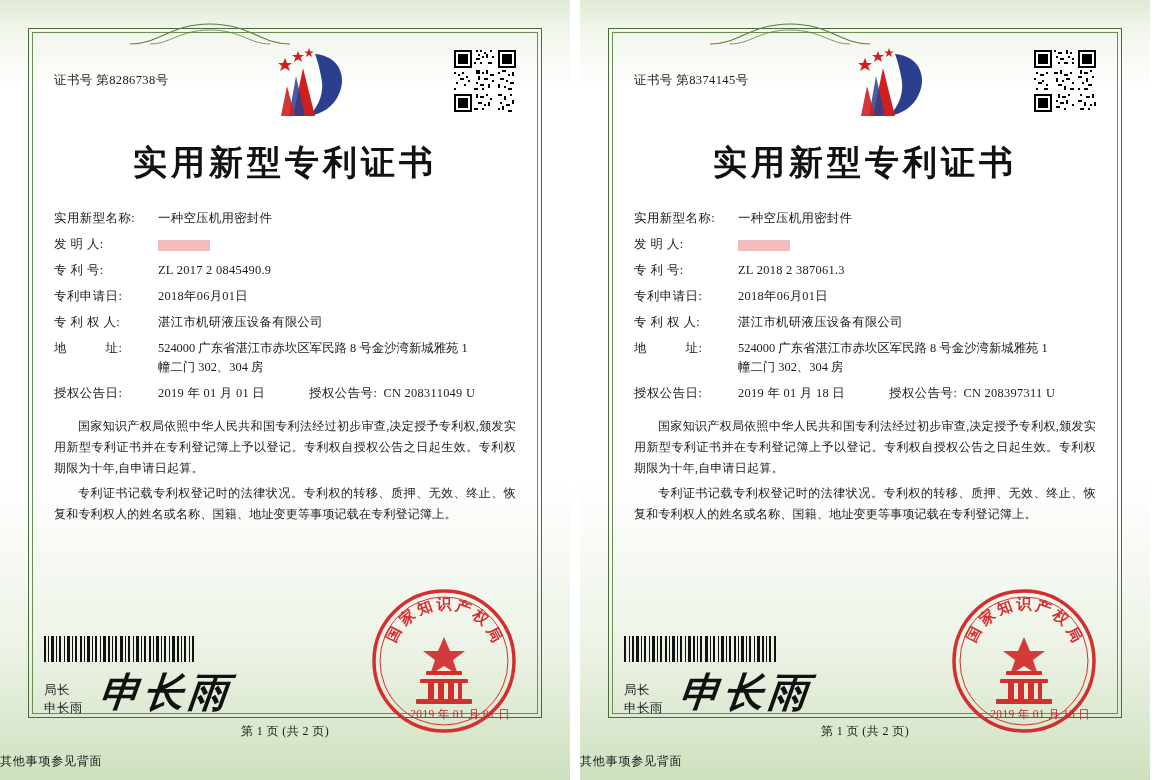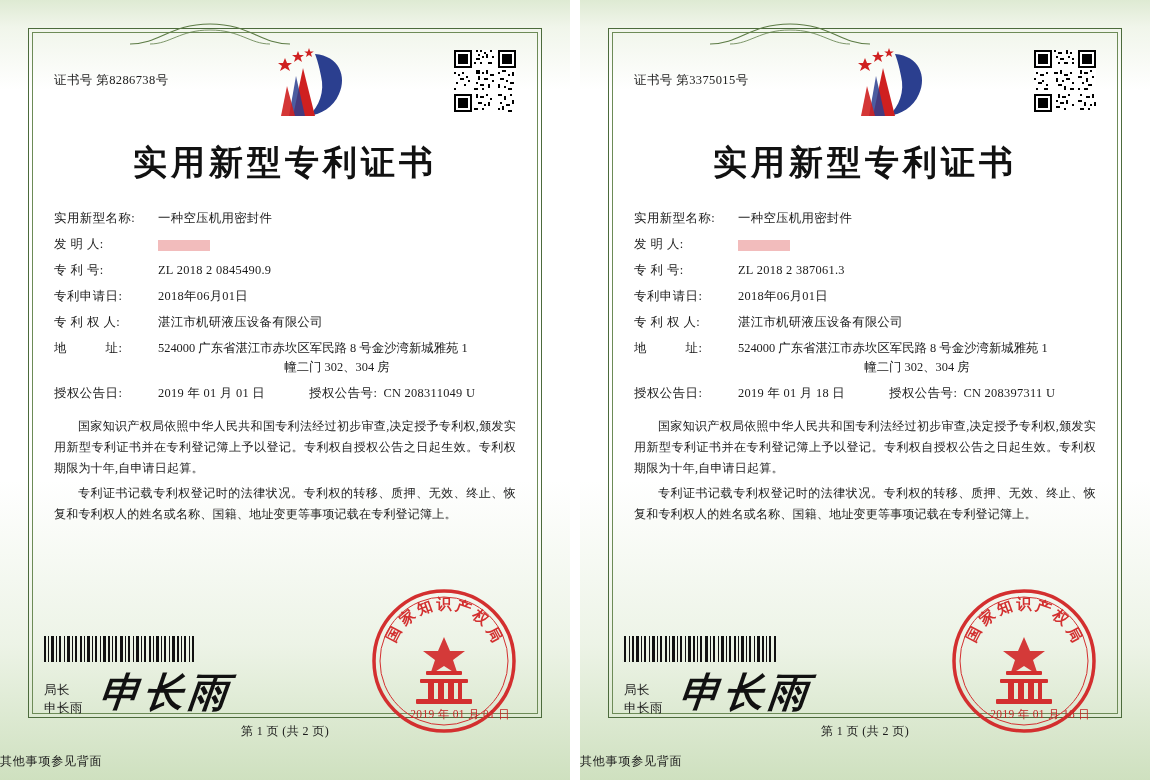--- a/index.html
+++ b/index.html
@@ -136,21 +136,20 @@
     width: 52px;
     height: 11px;
     background: #f0b0b0;
     opacity: 0.85;
   }
   .addr-wrap {
     flex: 1;
   }
   .addr-line2 {
     margin-top: 6px;
-    text-align: center;
   }
   .two-col {
     display: flex;
   }
   .two-col .left {
     flex: 0 0 255px;
     display: flex;
   }
   .two-col .right {
     flex: 1;
@@ -366,21 +365,21 @@
         <div class="frow">
           <div class="flabel">实用新型名称:</div>
           <div class="fvalue">一种空压机用密封件</div>
         </div>
         <div class="frow">
           <div class="flabel">发 明 人:</div>
           <div class="fvalue redact"></div>
         </div>
         <div class="frow">
           <div class="flabel">专 利 号:</div>
-          <div class="fvalue">ZL 2018 2 0845490.9</div>
+          <div class="fvalue">ZL 2017 2 0845490.9</div>
         </div>
         <div class="frow">
           <div class="flabel">专利申请日:</div>
           <div class="fvalue">2018年06月01日</div>
         </div>
         <div class="frow">
           <div class="flabel">专 利 权 人:</div>
           <div class="fvalue">湛江市机研液压设备有限公司</div>
         </div>
         <div class="frow">
@@ -489,21 +488,21 @@
     <div class="frame"></div>
 
     <svg class="corner tl" viewBox="0 0 160 26">
       <path d="M0 24 C30 24 40 4 80 4 C120 4 130 24 160 24" stroke="#5d7c46" stroke-width="1.2" fill="none"></path>
       <path d="M20 24 C40 24 50 10 80 10 C110 10 120 24 140 24" stroke="#5d7c46" stroke-width="0.8" fill="none"></path>
     </svg>
 
     <div class="content">
       <div class="row-top">
         <div class="cert-no">
-          <span>证书号 第</span><span>3375015</span><span>号</span>
+          <span>证书号 第</span><span>8374145</span><span>号</span>
         </div>
 
         <div class="logo">
           <svg viewBox="0 0 90 76" width="90" height="76">
             <path d="M52 8 C76 10 84 30 76 48 C70 62 58 68 46 70 C56 60 62 46 58 30 C56 20 54 13 52 8 Z" fill="#2b3f8f"></path>
             <path d="M40 22 L52 70 L30 70 Z" fill="#cf2020"></path>
             <path d="M33 30 L42 70 L26 70 Z" fill="#2b3f8f" opacity="0.85"></path>
             <path d="M24 40 L32 70 L18 70 Z" fill="#cf2020" opacity="0.9"></path>
             <g fill="#cf2020">
               <polygon points="22,12 24,17 29,17 25,20 27,25 22,22 17,25 19,20 15,17 20,17"></polygon>

